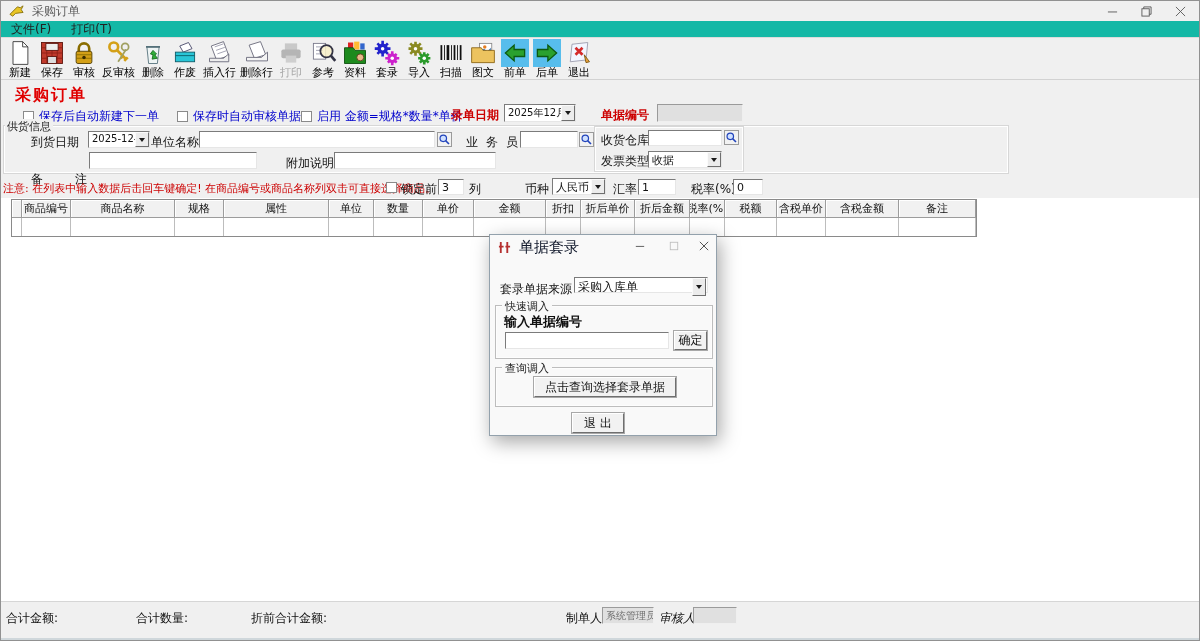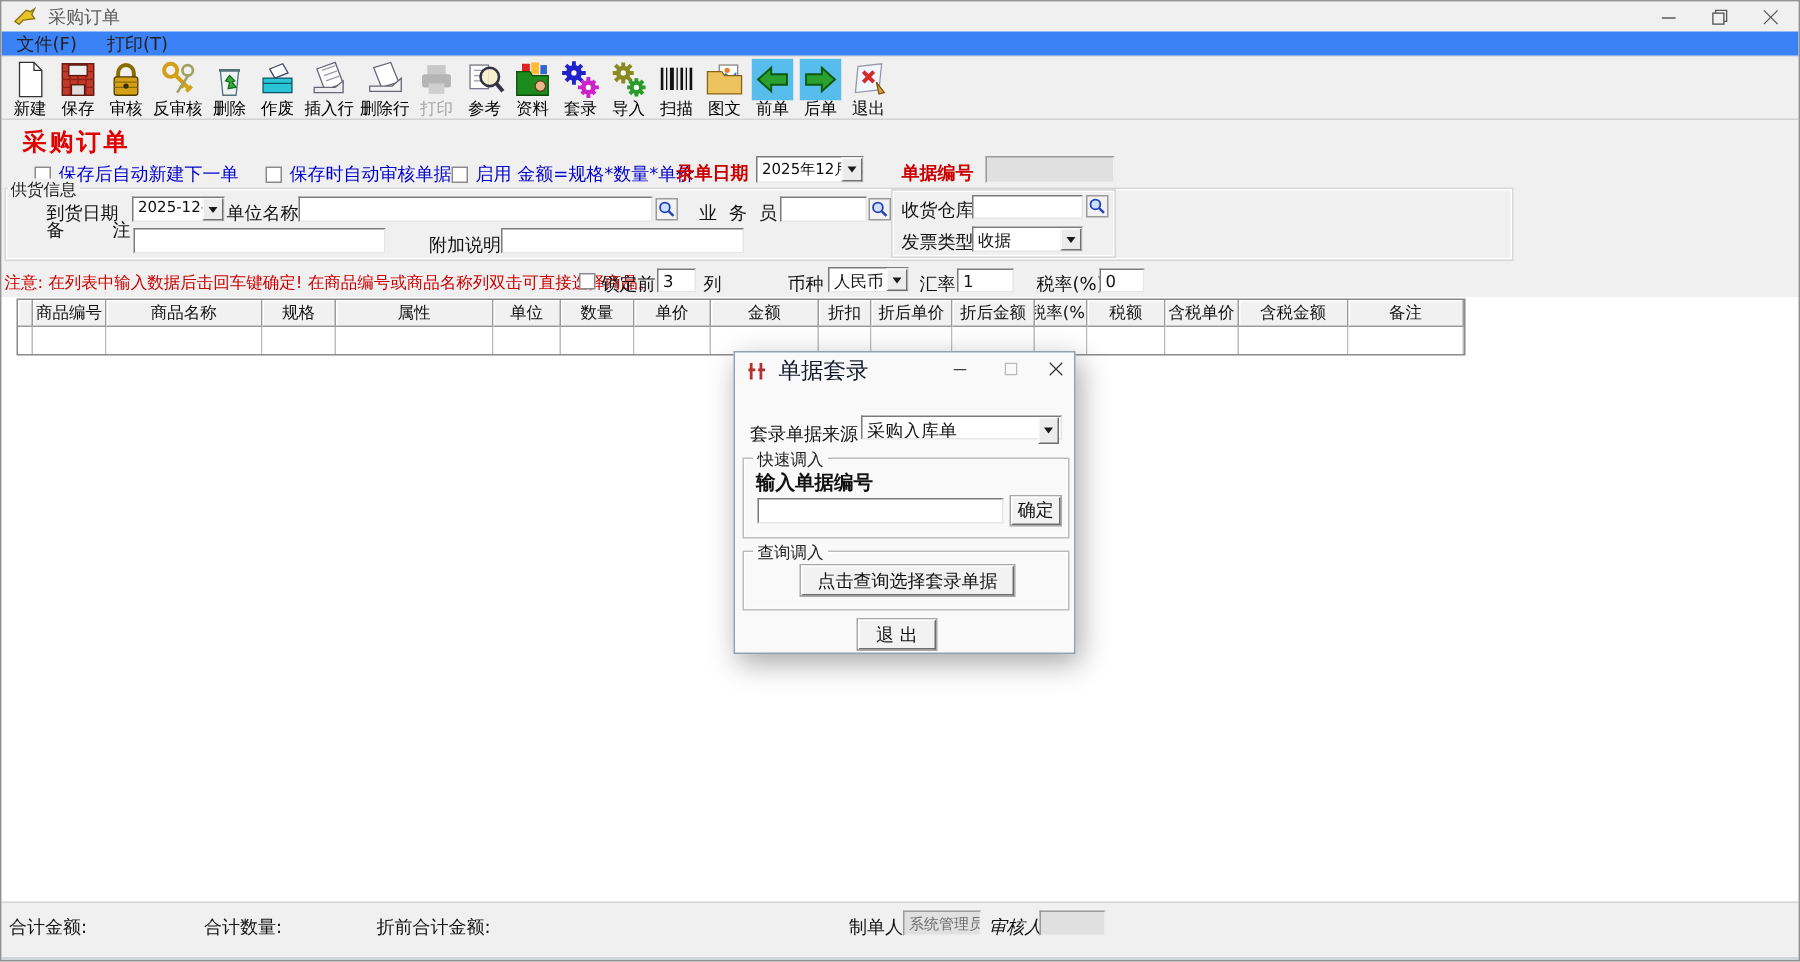--- a/index.html
+++ b/index.html
@@ -9,21 +9,21 @@
   .abs { position:absolute; }
 
   
   .titlebar { position:absolute; left:0; top:0; width:100%; height:20px; background:#f0f0f0; display:flex; align-items:center; }
   .titlebar .ttl { color:#5a5a5a; font-size:12px; margin-left:8px; }
   .appicon { width:15px; height:15px; margin-left:8px; }
   .wbtns { position:absolute; right:2px; top:0; display:flex; }
   .wbtn { width:34px; height:20px; display:flex; align-items:center; justify-content:center; }
 
   
-  .menubar { position:absolute; left:0; top:20px; width:100%; height:17px; background:#3b82f6; border-bottom:1px solid #dcdcdc; display:flex; align-items:center; }
+  .menubar { position:absolute; left:0; top:20px; width:100%; height:17px; background:#14b8a6; border-bottom:1px solid #dcdcdc; display:flex; align-items:center; }
   .menuitem { padding:0 10px; font-size:12px; color:#222; }
 
   
   .toolbar { position:absolute; left:0; top:37px; width:100%; height:42px; background:#f0f0f0; border-bottom:1px solid #d2d2d2; display:flex; align-items:flex-start; padding-left:3px; }
   .tb { display:flex; flex-direction:column; align-items:center; min-width:30px; padding:1px 2px; }
   .tbi { width:28px; height:28px; display:block; }
   .tbi svg { width:28px; height:28px; display:block; }
   .tbl { font-size:11px; color:#000; line-height:12px; white-space:nowrap; }
   .tb.disabled .tbl { color:#a6a6a6; }
 
@@ -346,21 +346,21 @@
       </span>
     <span class="abs justify" style="left:465px; top:54px; width:52px;">业 务 员</span>
     <div class="abs sunken" style="left:519px; top:51px; width:58px; height:17px;"></div>
     <span class="abs magbtn" style="left:578px; top:52px;">
         <svg viewBox="0 0 16 16">
           <circle cx="6.5" cy="6.5" r="4" fill="#cfe0ff" stroke="#2244bb" stroke-width="1.5"></circle>
           <line x1="9.5" y1="9.5" x2="13.5" y2="13.5" stroke="#2244bb" stroke-width="2"></line>
         </svg>
       </span>
 
-    <span class="abs justify" style="left:30px; top:65px; width:56px;font-family:Liberation Serif, serif;">备 注</span>
+    <span class="abs justify" style="left:30px; top:91px; width:56px;font-family:Liberation Serif, serif;">备 注</span>
     <div class="abs sunken" style="left:88px; top:72px; width:168px; height:17px;"></div>
     <span class="abs" style="left:285px; top:75px;">附加说明</span>
     <div class="abs sunken" style="left:333px; top:72px; width:162px; height:17px;"></div>
 
     <div class="abs fieldset" style="left:593px; top:46px; width:150px; height:46px; background:#f0f0f0;"></div>
     <span class="abs" style="left:600px; top:52px;">收货仓库</span>
     <div class="abs sunken" style="left:647px; top:50px; width:74px; height:16px;"></div>
     <span class="abs magbtn" style="left:723px; top:50px;">
         <svg viewBox="0 0 16 16">
           <circle cx="6.5" cy="6.5" r="4" fill="#cfe0ff" stroke="#2244bb" stroke-width="1.5"></circle>

